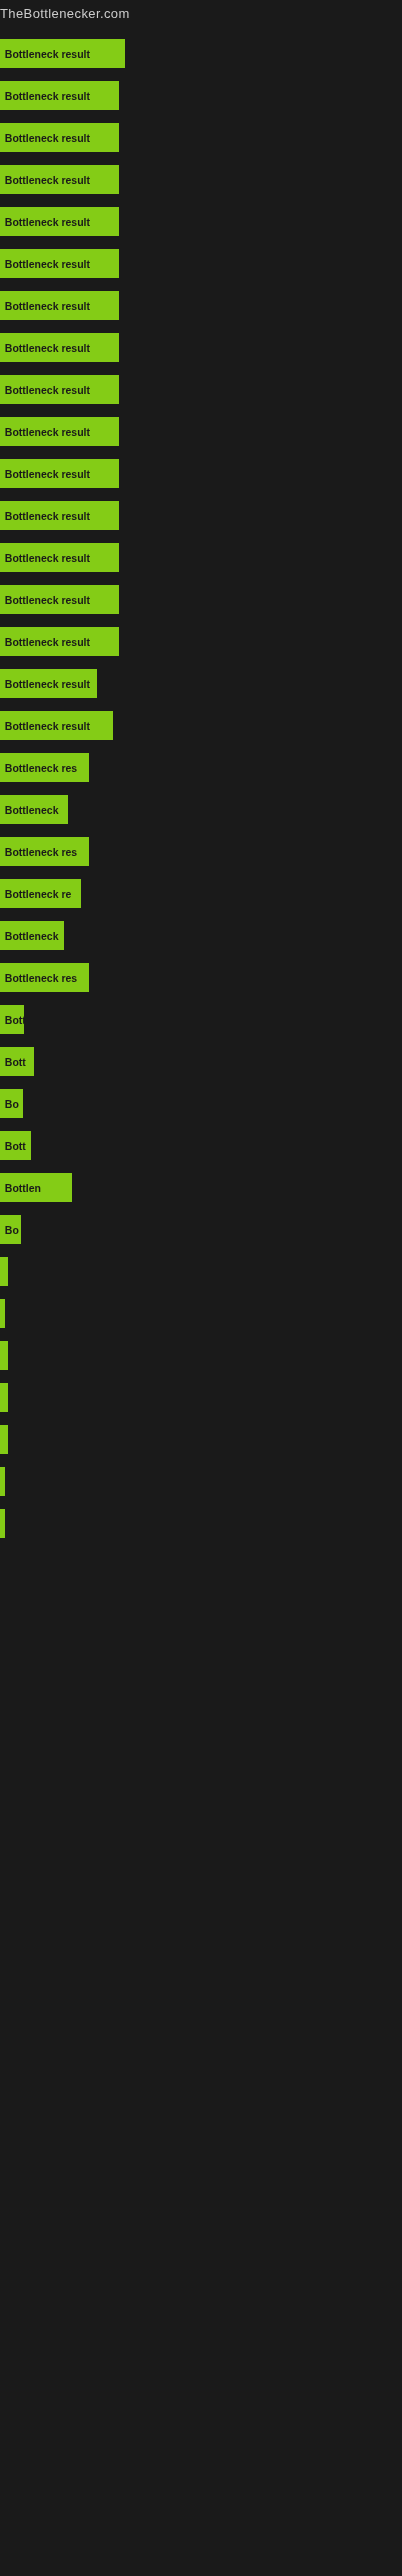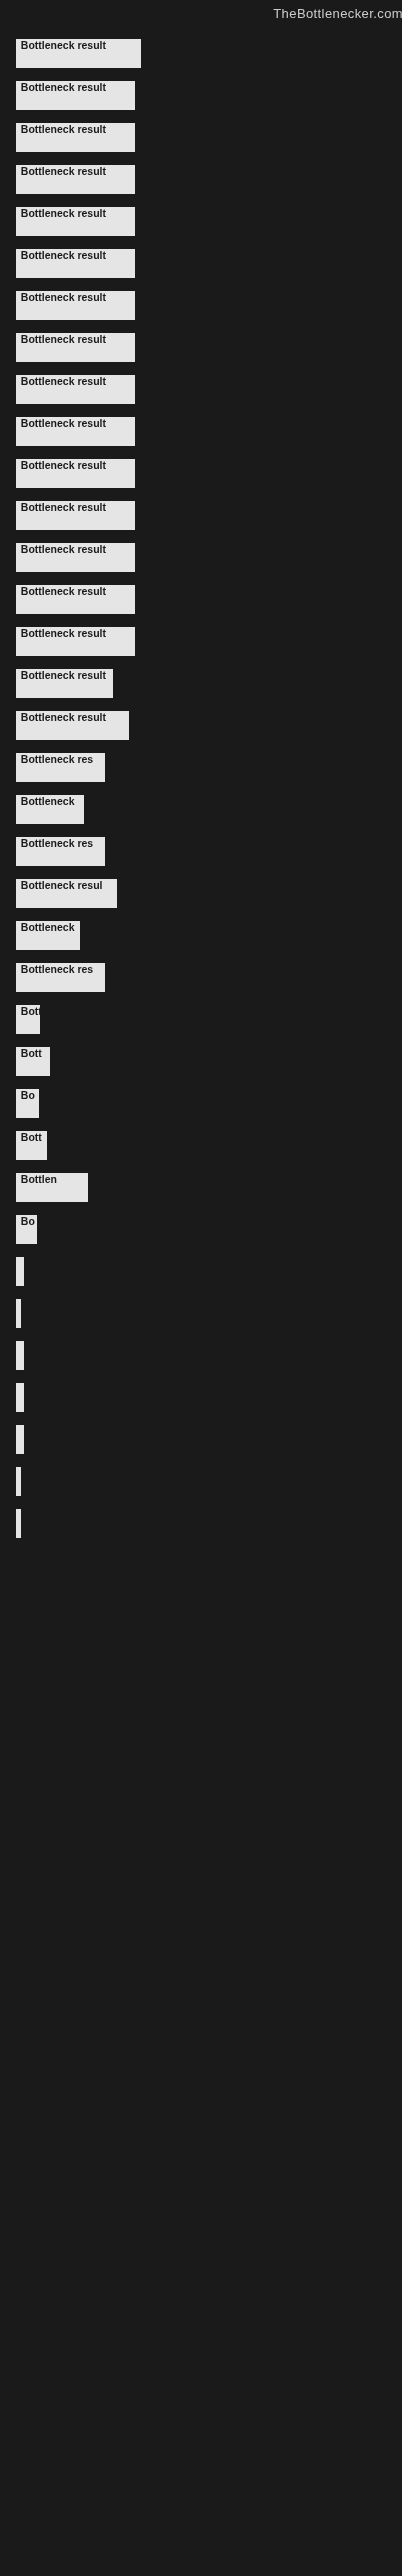--- a/index.html
+++ b/index.html
@@ -8,45 +8,45 @@
       box-sizing: border-box;
     }
     body {
       width: 403px;
       min-height: 2576px;
       background-color: #1a1a1a;
       font-family: Arial, sans-serif;
       position: relative;
     }
     .site-title {
-      text-align: right;
+      text-align: left;
       color: #cccccc;
       font-size: 13px;
       padding: 6.4px 0 3.2px 0;
       letter-spacing: 0.4px;
     }
     .bars-container {
       padding: 8px 0 0 0;
     }
     .bar-row {
       display: flex;
       align-items: center;
       margin-bottom: 0px;
       height: 42px;
       position: relative;
     }
     .bar {
       height: 29px;
-      background-color: #e5e5e5;
+      background-color: #84cc16;
       display: flex;
+      align-items: center;
       padding-left: 4.8px;
       overflow: hidden;
       white-space: nowrap;
       flex-shrink: 0;
-      margin-left: 16px;
     }
     .bar-label {
       color: #1a1a1a;
       font-size: 10.5px;
       font-weight: bold;
     }
   </style>
 </head>
 <body>
 
@@ -147,22 +147,22 @@
       <div class="bar" style="width: 68px;">
         <span class="bar-label">Bottleneck</span>
       </div>
     </div>
     <div class="bar-row">
       <div class="bar" style="width: 89px;">
         <span class="bar-label">Bottleneck res</span>
       </div>
     </div>
     <div class="bar-row">
-      <div class="bar" style="width: 101px;">
-        <span class="bar-label">Bottleneck resul</span>
+      <div class="bar" style="width: 81px;">
+        <span class="bar-label">Bottleneck re</span>
       </div>
     </div>
     <div class="bar-row">
       <div class="bar" style="width: 64px;">
         <span class="bar-label">Bottleneck</span>
       </div>
     </div>
     <div class="bar-row">
       <div class="bar" style="width: 89px;">
         <span class="bar-label">Bottleneck res</span>

